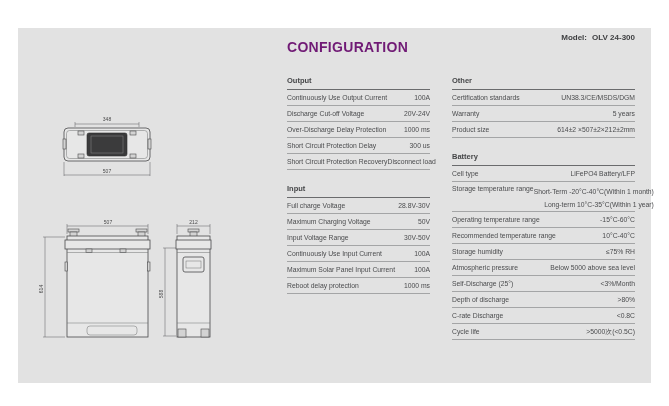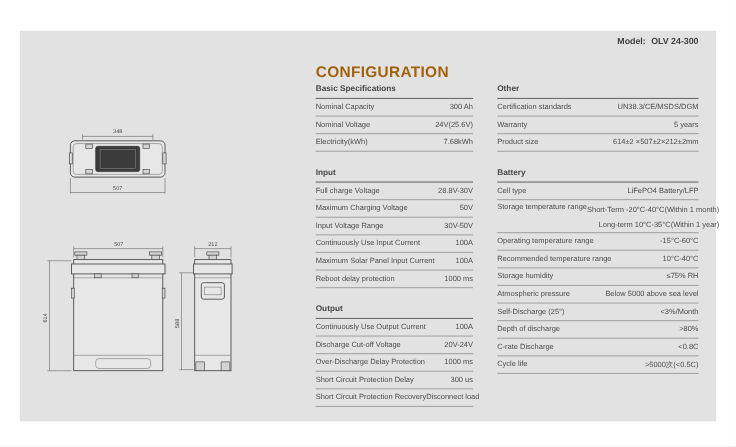--- a/index.html
+++ b/index.html
@@ -7,21 +7,21 @@
     width:669px;height:406px;background:#ffffff;position:relative;
     font-family:"Liberation Sans","DejaVu Sans",sans-serif;
     -webkit-font-smoothing:antialiased;
   }
   .panel{
     position:absolute;left:18px;top:28px;width:633px;height:355px;
     background:#e2e2e2;
   }
   .page-title{
     position:absolute;left:269px;top:11px;
-    font-size:14px;font-weight:bold;color:#a16207;letter-spacing:.3px;margin-top:18px;
+    font-size:14px;font-weight:bold;color:#701a75;letter-spacing:.3px;
   }
   .model-line{
     position:absolute;right:16px;top:5px;
     font-size:8px;font-weight:bold;color:#3e3f41;
   }
   .model-line .model-label{margin-right:5px;}
   .col{position:absolute;top:48px;}
   .col-left{left:269px;width:143px;}
   .col-right{left:434px;width:183px;}
   .section{margin-bottom:14px;}
@@ -126,33 +126,42 @@
       <rect class="outline" x="183" y="257" width="21" height="15" rx="2"></rect>
       <rect class="detail" x="186" y="261" width="15" height="7"></rect>
       <line class="detail" x1="177" y1="323" x2="210" y2="323"></line>
       <rect class="bump" x="178" y="329" width="8" height="8"></rect>
       <rect class="bump" x="201" y="329" width="8" height="8"></rect>
     </g>
   </svg>
 
   <div class="col col-left">
 
-    <div class="section">
-      <h3 class="section-title">Basic Specifications</h3>
-      <div class="row">
-        <span class="label">Nominal Capacity</span>
-        <span class="value">300 Ah</span>
-      </div>
-      <div class="row">
-        <span class="label">Nominal Voltage</span>
-        <span class="value">24V(25.6V)</span>
-      </div>
-      <div class="row">
-        <span class="label">Electricity(kWh)</span>
-        <span class="value">7.68kWh</span>
+
+    <div class="section">
+      <h3 class="section-title">Output</h3>
+      <div class="row">
+        <span class="label">Continuously Use Output Current</span>
+        <span class="value">100A</span>
+      </div>
+      <div class="row">
+        <span class="label">Discharge Cut-off Voltage</span>
+        <span class="value">20V-24V</span>
+      </div>
+      <div class="row">
+        <span class="label">Over-Discharge Delay Protection</span>
+        <span class="value">1000 ms</span>
+      </div>
+      <div class="row">
+        <span class="label">Short Circuit Protection Delay</span>
+        <span class="value">300 us</span>
+      </div>
+      <div class="row">
+        <span class="label">Short Circuit Protection Recovery</span>
+        <span class="value">Disconnect load</span>
       </div>
     </div>
 
     <div class="section">
       <h3 class="section-title">Input</h3>
       <div class="row">
         <span class="label">Full charge Voltage</span>
         <span class="value">28.8V-30V</span>
       </div>
       <div class="row">
@@ -167,44 +176,20 @@
         <span class="label">Continuously Use Input Current</span>
         <span class="value">100A</span>
       </div>
       <div class="row">
         <span class="label">Maximum Solar Panel Input Current</span>
         <span class="value">100A</span>
       </div>
       <div class="row">
         <span class="label">Reboot delay protection</span>
         <span class="value">1000 ms</span>
-      </div>
-    </div>
-
-    <div class="section">
-      <h3 class="section-title">Output</h3>
-      <div class="row">
-        <span class="label">Continuously Use Output Current</span>
-        <span class="value">100A</span>
-      </div>
-      <div class="row">
-        <span class="label">Discharge Cut-off Voltage</span>
-        <span class="value">20V-24V</span>
-      </div>
-      <div class="row">
-        <span class="label">Over-Discharge Delay Protection</span>
-        <span class="value">1000 ms</span>
-      </div>
-      <div class="row">
-        <span class="label">Short Circuit Protection Delay</span>
-        <span class="value">300 us</span>
-      </div>
-      <div class="row">
-        <span class="label">Short Circuit Protection Recovery</span>
-        <span class="value">Disconnect load</span>
       </div>
     </div>
   </div>
 
   <div class="col col-right">
 
     <div class="section">
       <h3 class="section-title">Other</h3>
       <div class="row">
         <span class="label">Certification standards</span>

